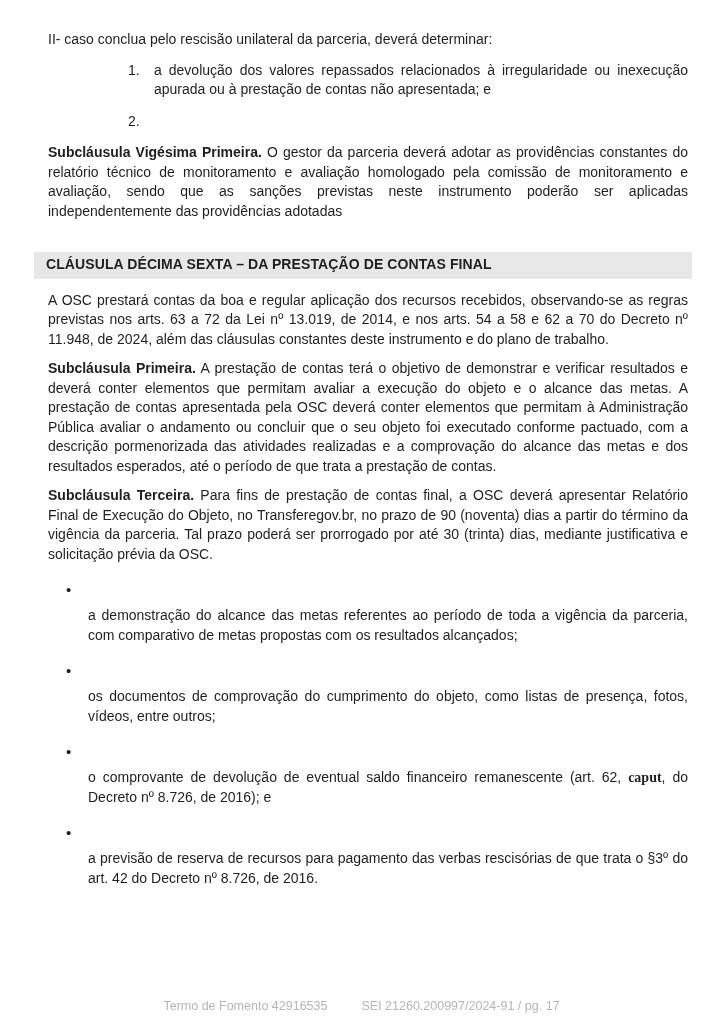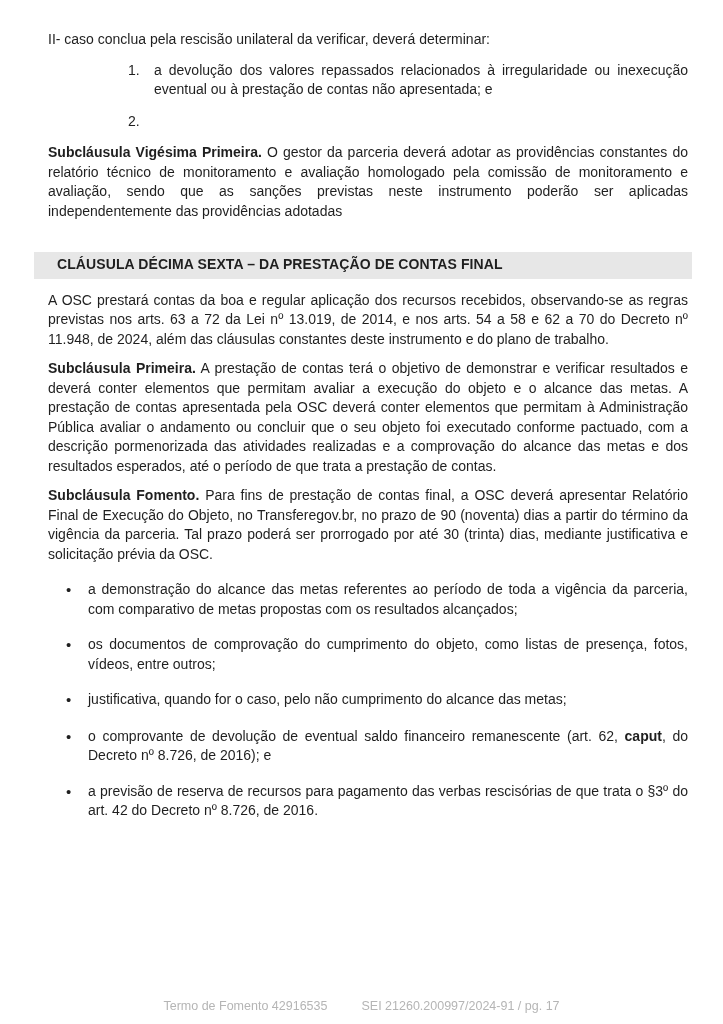--- a/index.html
+++ b/index.html
@@ -39,94 +39,91 @@
     text-align: left;
   }
   .numbered-item .itext {
     flex: 1;
     text-align: justify;
   }
 
   .section-bar {
     background: #e7e7e7;
     font-weight: bold;
-    padding: 3px 8px 4px 23px;
+    padding: 3px 8px 4px 12px;
     margin: 31px -4px 12px -14px;
     letter-spacing: 0.1px;
   }
 
   .bullet-list { margin: 16px 0 0 0; }
   .bullet-item {
     display: flex;
     margin: 0 0 16px 0;
   }
   .bullet-item .marker {
     flex: 0 0 22px;
     margin-left: 18px;
   }
   .bullet-item .marker::before { content: "\2022"; font-size: 15px; }
   .bullet-item .btext {
     flex: 1;
     text-align: justify;
+    margin-top: 26px;
   }
-  .bullet-item .btext b { font-weight: bold; }
+  .bullet-item .btext b { font-weight: bold; font-family: Liberation Serif, serif; }
 
   .footer {
     position: absolute;
     left: 0;
     right: 0;
     bottom: 10px;
     text-align: center;
     font-size: 12.5px;
     color: #b5b5b5;
     line-height: 15px;
   }
   .footer .f-left { margin-right: 34px; }
 </style>
 </head>
 <body>
 
 <div class="page">
 
-  <p class="para intro">II- caso conclua pela rescisão unilateral da verificar, deverá determinar:</p>
+  <p class="para intro">II- caso conclua pelo rescisão unilateral da parceria, deverá determinar:</p>
 
   <div class="numbered-list">
     <div class="numbered-item">
       <span class="num">1.</span>
-      <span class="itext">a devolução dos valores repassados relacionados à irregularidade ou inexecução eventual ou à prestação de contas não apresentada; e</span>
+      <span class="itext">a devolução dos valores repassados relacionados à irregularidade ou inexecução apurada ou à prestação de contas não apresentada; e</span>
     </div>
     <div class="numbered-item">
       <span class="num">2.</span>
     </div>
   </div>
 
 
   <p class="para"><b>Subcláusula Vigésima Primeira.</b><span> O gestor da parceria deverá adotar as providências constantes do relatório técnico de monitoramento e avaliação homologado pela comissão de monitoramento e avaliação, sendo que as sanções previstas neste instrumento poderão ser aplicadas independentemente das providências adotadas</span></p>
 
   <div class="section-bar">CLÁUSULA DÉCIMA SEXTA – DA PRESTAÇÃO DE CONTAS FINAL</div>
 
   <p class="para">A OSC prestará contas da boa e regular aplicação dos recursos recebidos, observando-se as regras previstas nos arts. 63 a 72 da Lei nº 13.019, de 2014, e nos arts. 54 a 58 e 62 a 70 do Decreto nº 11.948, de 2024, além das cláusulas constantes deste instrumento e do plano de trabalho.</p>
 
   <p class="para"><b>Subcláusula Primeira.</b><span> A prestação de contas terá o objetivo de demonstrar e verificar resultados e deverá conter elementos que permitam avaliar a execução do objeto e o alcance das metas. A prestação de contas apresentada pela OSC deverá conter elementos que permitam à Administração Pública avaliar o andamento ou concluir que o seu objeto foi executado conforme pactuado, com a descrição pormenorizada das atividades realizadas e a comprovação do alcance das metas e dos resultados esperados, até o período de que trata a prestação de contas.</span></p>
 
-  <p class="para"><b>Subcláusula Fomento.</b><span> Para fins de prestação de contas final, a OSC deverá apresentar Relatório Final de Execução do Objeto, no Transferegov.br, no prazo de 90 (noventa) dias a partir do término da vigência da parceria. Tal prazo poderá ser prorrogado por até 30 (trinta) dias, mediante justificativa e solicitação prévia da OSC.</span></p>
+  <p class="para"><b>Subcláusula Terceira.</b><span> Para fins de prestação de contas final, a OSC deverá apresentar Relatório Final de Execução do Objeto, no Transferegov.br, no prazo de 90 (noventa) dias a partir do término da vigência da parceria. Tal prazo poderá ser prorrogado por até 30 (trinta) dias, mediante justificativa e solicitação prévia da OSC.</span></p>
 
 
   <div class="bullet-list">
     <div class="bullet-item">
       <span class="marker"></span>
       <span class="btext">a demonstração do alcance das metas referentes ao período de toda a vigência da parceria, com comparativo de metas propostas com os resultados alcançados;</span>
     </div>
     <div class="bullet-item">
       <span class="marker"></span>
       <span class="btext">os documentos de comprovação do cumprimento do objeto, como listas de presença, fotos, vídeos, entre outros;</span>
-    </div>
-    <div class="bullet-item">
-      <span class="marker"></span>
-      <span class="btext">justificativa, quando for o caso, pelo não cumprimento do alcance das metas;</span>
     </div>
     <div class="bullet-item">
       <span class="marker"></span>
       <span class="btext"><span>o comprovante de devolução de eventual saldo financeiro remanescente (art. 62, </span><b>caput</b><span>, do Decreto nº 8.726, de 2016); e</span></span>
     </div>
     <div class="bullet-item">
       <span class="marker"></span>
       <span class="btext">a previsão de reserva de recursos para pagamento das verbas rescisórias de que trata o §3º do art. 42 do Decreto nº 8.726, de 2016.</span>
     </div>
   </div>

